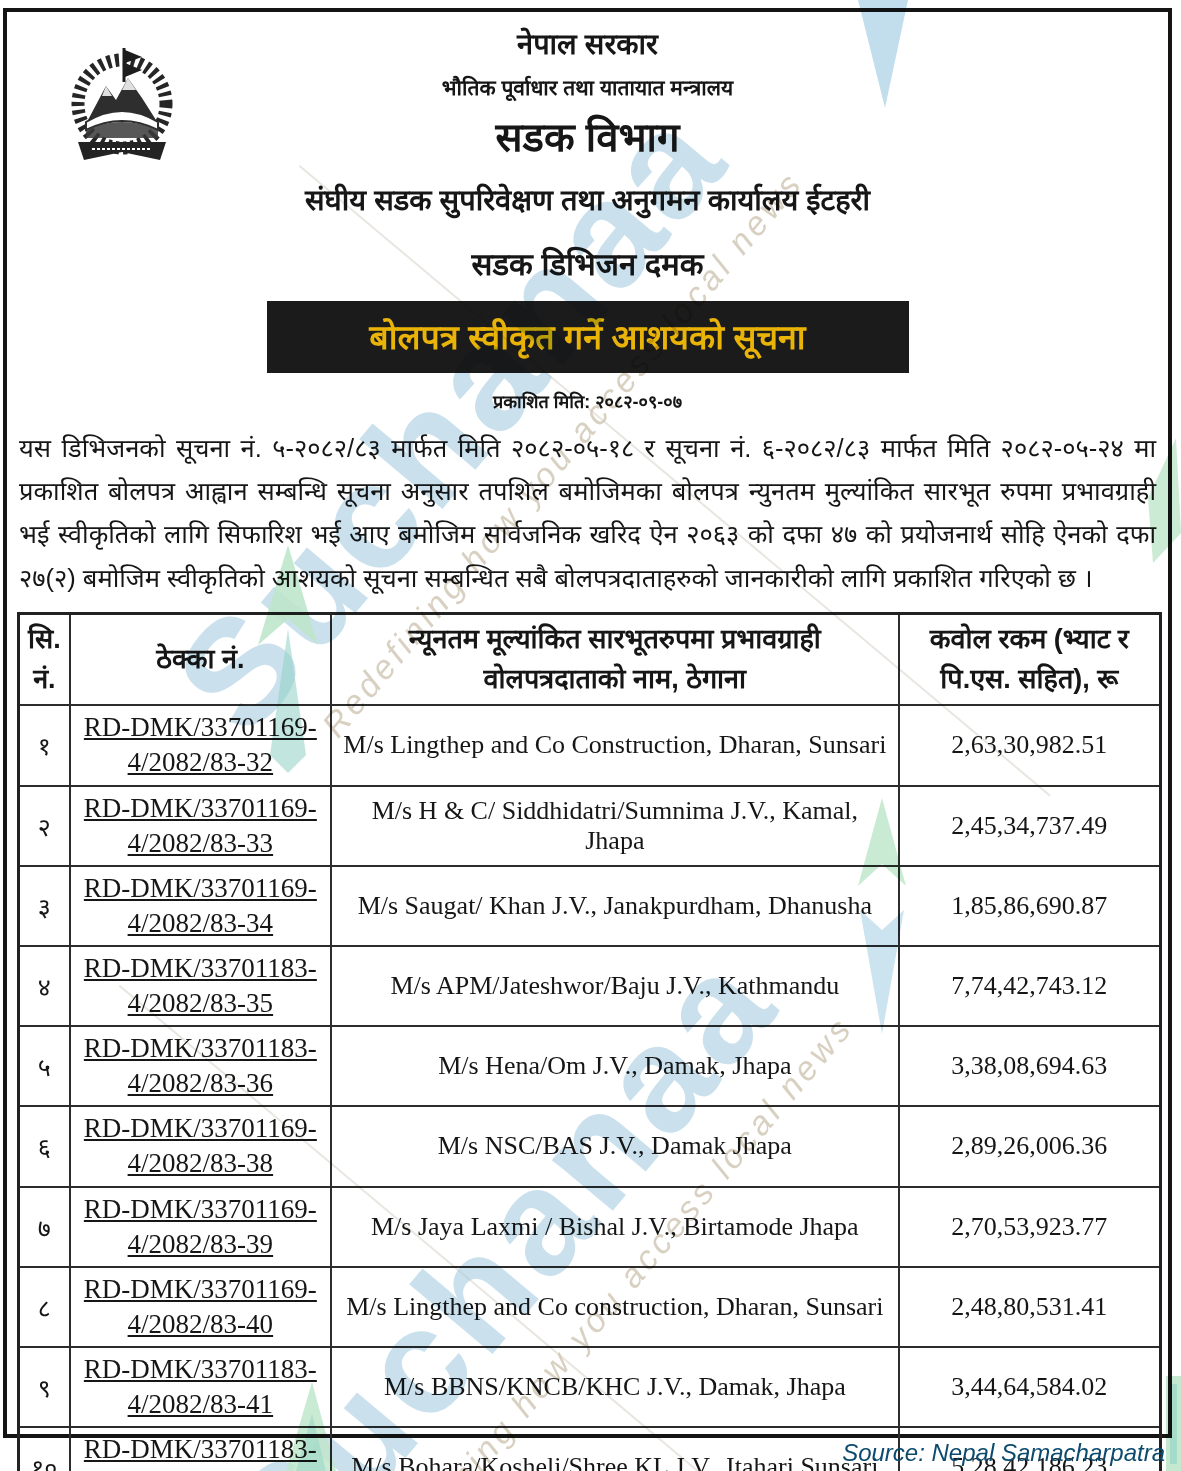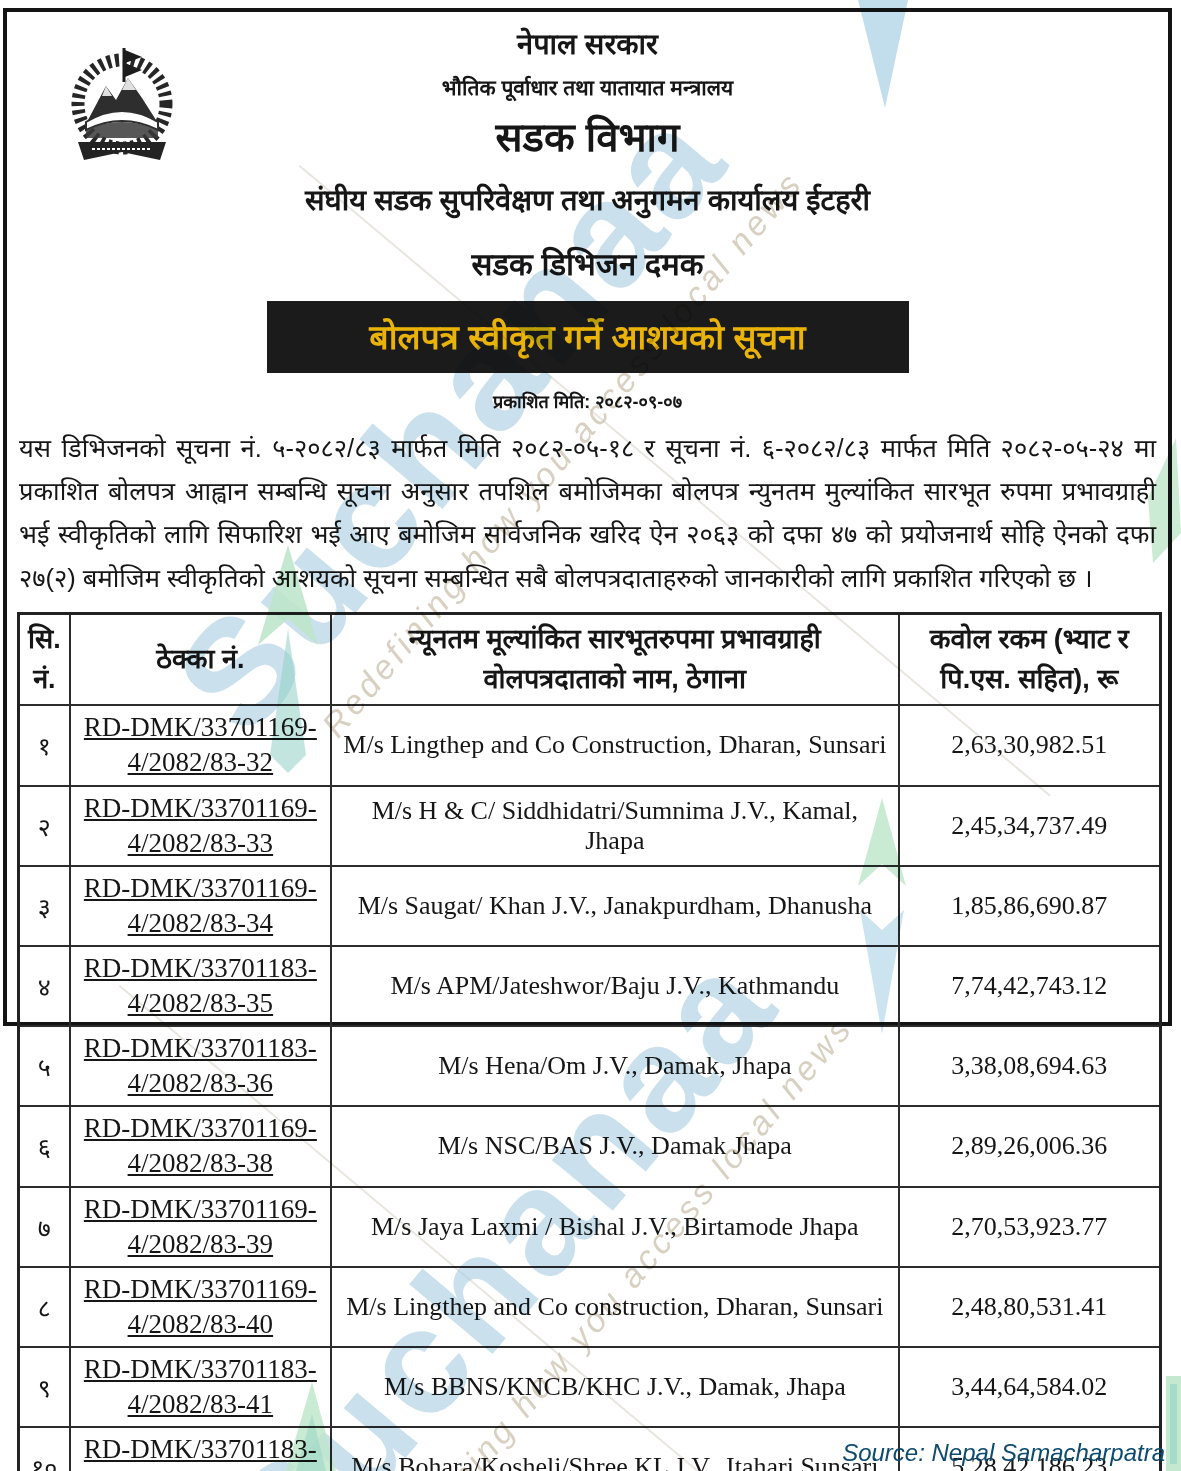--- a/index.html
+++ b/index.html
@@ -13,21 +13,21 @@
   *{box-sizing:border-box;}
   html,body{margin:0;padding:0;background:#ffffff;}
   body{
     width:1181px;height:1471px;position:relative;overflow:hidden;
     font-family:"Liberation Sans", sans-serif;color:var(--ink);
   }
   #root{position:relative;width:1181px;height:1471px;background:#fff;}
 
   
   .frame{
-    position:absolute;top:8px;left:3px;width:1169px;height:1018px;
+    position:absolute;top:8px;left:3px;width:1169px;height:1430px;
     border:4px solid #141414;background:transparent;padding:10px 10px 0 10px;
   }
 
   
   .head{position:relative;text-align:center;}
   .emblem{position:absolute;left:44px;top:12px;width:122px;height:150px;}
   .h-line{font-weight:700;line-height:1.25;}
   .h1{font-size:29px;margin-top:4px;}
   .h2{font-size:21px;margin-top:13px;}
   .h3{font-size:40px;margin-top:10px;text-align:center;}

